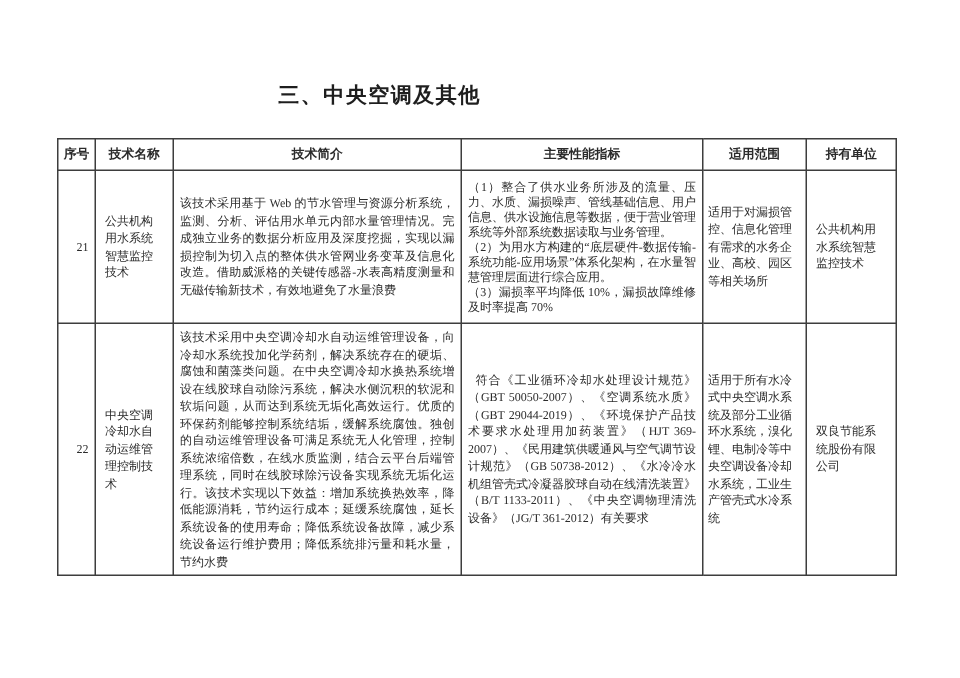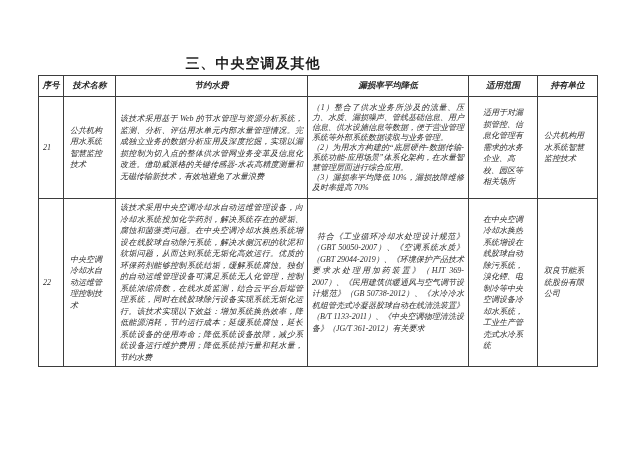--- a/index.html
+++ b/index.html
@@ -18,25 +18,24 @@
     top: 55px; left: 0; width: 506px;
     text-align: center;
     font-size: 14px;
     font-weight: bold;
     letter-spacing: 1px;
     color: #1e1e1e;
   }
 
   table.tech-table {
     position: absolute;
-    left: 38px; top: 75px;
+    left: 38px; top: 92px;
     width: 559px;
     border-collapse: collapse;
     table-layout: fixed;
-    font-style: italic;
   }
   .tech-table th, .tech-table td {
     border: 1px solid #3d3d3d;
     vertical-align: middle;
     font-size: 8px;
     line-height: 11.5px;
     color: #2b2b2b;
     padding: 3px 4px;
     box-sizing: border-box;
     overflow: hidden;
@@ -51,27 +50,27 @@
   col.c-no     { width: 25px; }
   col.c-name   { width: 52px; }
   col.c-intro  { width: 192px; }
   col.c-ind    { width: 161px; }
   col.c-scope  { width: 69px; }
   col.c-holder { width: 60px; }
 
   tr.row-21 { height: 102px; }
   tr.row-22 { height: 162px; }
 
-  td.cell-no    { text-align: left; }
+  td.cell-no    { text-align: right; }
   td.cell-name  { padding: 3px 6px; }
   td.cell-intro { text-align: justify; }
   td.cell-ind   { text-align: justify; white-space: pre-line; }
   tr.row-21 td.cell-ind { line-height: 10px; }
   tr.row-22 td.cell-ind { text-indent: 5px; }
-  td.cell-scope  { padding: 3px 14px; }
+  td.cell-scope  { padding: 3px 3px; }
   td.cell-holder { padding: 3px 6px; }
 
   .page-number {
     position: absolute;
     left: 0; right: 0; top: 430px;
     text-align: center;
     font-size: 8px;
     color: #4a4a4a;
   }
 </style>
@@ -88,42 +87,42 @@
       <col class="c-name">
       <col class="c-intro">
       <col class="c-ind">
       <col class="c-scope">
       <col class="c-holder">
     </colgroup>
     <thead>
       <tr>
         <th>序号</th>
         <th>技术名称</th>
-        <th>节约水费</th>
-        <th>漏损率平均降低</th>
+        <th>技术简介</th>
+        <th>主要性能指标</th>
         <th>适用范围</th>
         <th>持有单位</th>
       </tr>
     </thead>
     <tbody>
       <tr class="row-21">
         <td class="cell-no">21</td>
         <td class="cell-name">公共机构用水系统智慧监控技术</td>
         <td class="cell-intro">该技术采用基于 Web 的节水管理与资源分析系统，监测、分析、评估用水单元内部水量管理情况。完成独立业务的数据分析应用及深度挖掘，实现以漏损控制为切入点的整体供水管网业务变革及信息化改造。借助威派格的关键传感器-水表高精度测量和无磁传输新技术，有效地避免了水量浪费</td>
         <td class="cell-ind">（1）整合了供水业务所涉及的流量、压力、水质、漏损噪声、管线基础信息、用户信息、供水设施信息等数据，便于营业管理系统等外部系统数据读取与业务管理。
 （2）为用水方构建的“底层硬件-数据传输-系统功能-应用场景”体系化架构，在水量智慧管理层面进行综合应用。
 （3）漏损率平均降低 10%，漏损故障维修及时率提高 70%</td>
         <td class="cell-scope">适用于对漏损管控、信息化管理有需求的水务企业、高校、园区等相关场所</td>
         <td class="cell-holder">公共机构用水系统智慧监控技术</td>
       </tr>
       <tr class="row-22">
         <td class="cell-no">22</td>
         <td class="cell-name">中央空调冷却水自动运维管理控制技术</td>
         <td class="cell-intro">该技术采用中央空调冷却水自动运维管理设备，向冷却水系统投加化学药剂，解决系统存在的硬垢、腐蚀和菌藻类问题。在中央空调冷却水换热系统增设在线胶球自动除污系统，解决水侧沉积的软泥和软垢问题，从而达到系统无垢化高效运行。优质的环保药剂能够控制系统结垢，缓解系统腐蚀。独创的自动运维管理设备可满足系统无人化管理，控制系统浓缩倍数，在线水质监测，结合云平台后端管理系统，同时在线胶球除污设备实现系统无垢化运行。该技术实现以下效益：增加系统换热效率，降低能源消耗，节约运行成本；延缓系统腐蚀，延长系统设备的使用寿命；降低系统设备故障，减少系统设备运行维护费用；降低系统排污量和耗水量，节约水费</td>
         <td class="cell-ind">符合《工业循环冷却水处理设计规范》（GBT 50050-2007）、《空调系统水质》（GBT 29044-2019）、《环境保护产品技术要求水处理用加药装置》（HJT 369-2007）、《民用建筑供暖通风与空气调节设计规范》（GB 50738-2012）、《水冷冷水机组管壳式冷凝器胶球自动在线清洗装置》（B/T 1133-2011）、《中央空调物理清洗设备》（JG/T 361-2012）有关要求</td>
-        <td class="cell-scope">在中央空调冷却水换热系统增设在线胶球自动除污系统，溴化锂、电制冷等中央空调设备冷却水系统，工业生产管壳式水冷系统</td>
+        <td class="cell-scope">适用于所有水冷式中央空调水系统及部分工业循环水系统，溴化锂、电制冷等中央空调设备冷却水系统，工业生产管壳式水冷系统</td>
         <td class="cell-holder">双良节能系统股份有限公司</td>
       </tr>
     </tbody>
   </table>
 
 
 </div>
 
 </body></html>

